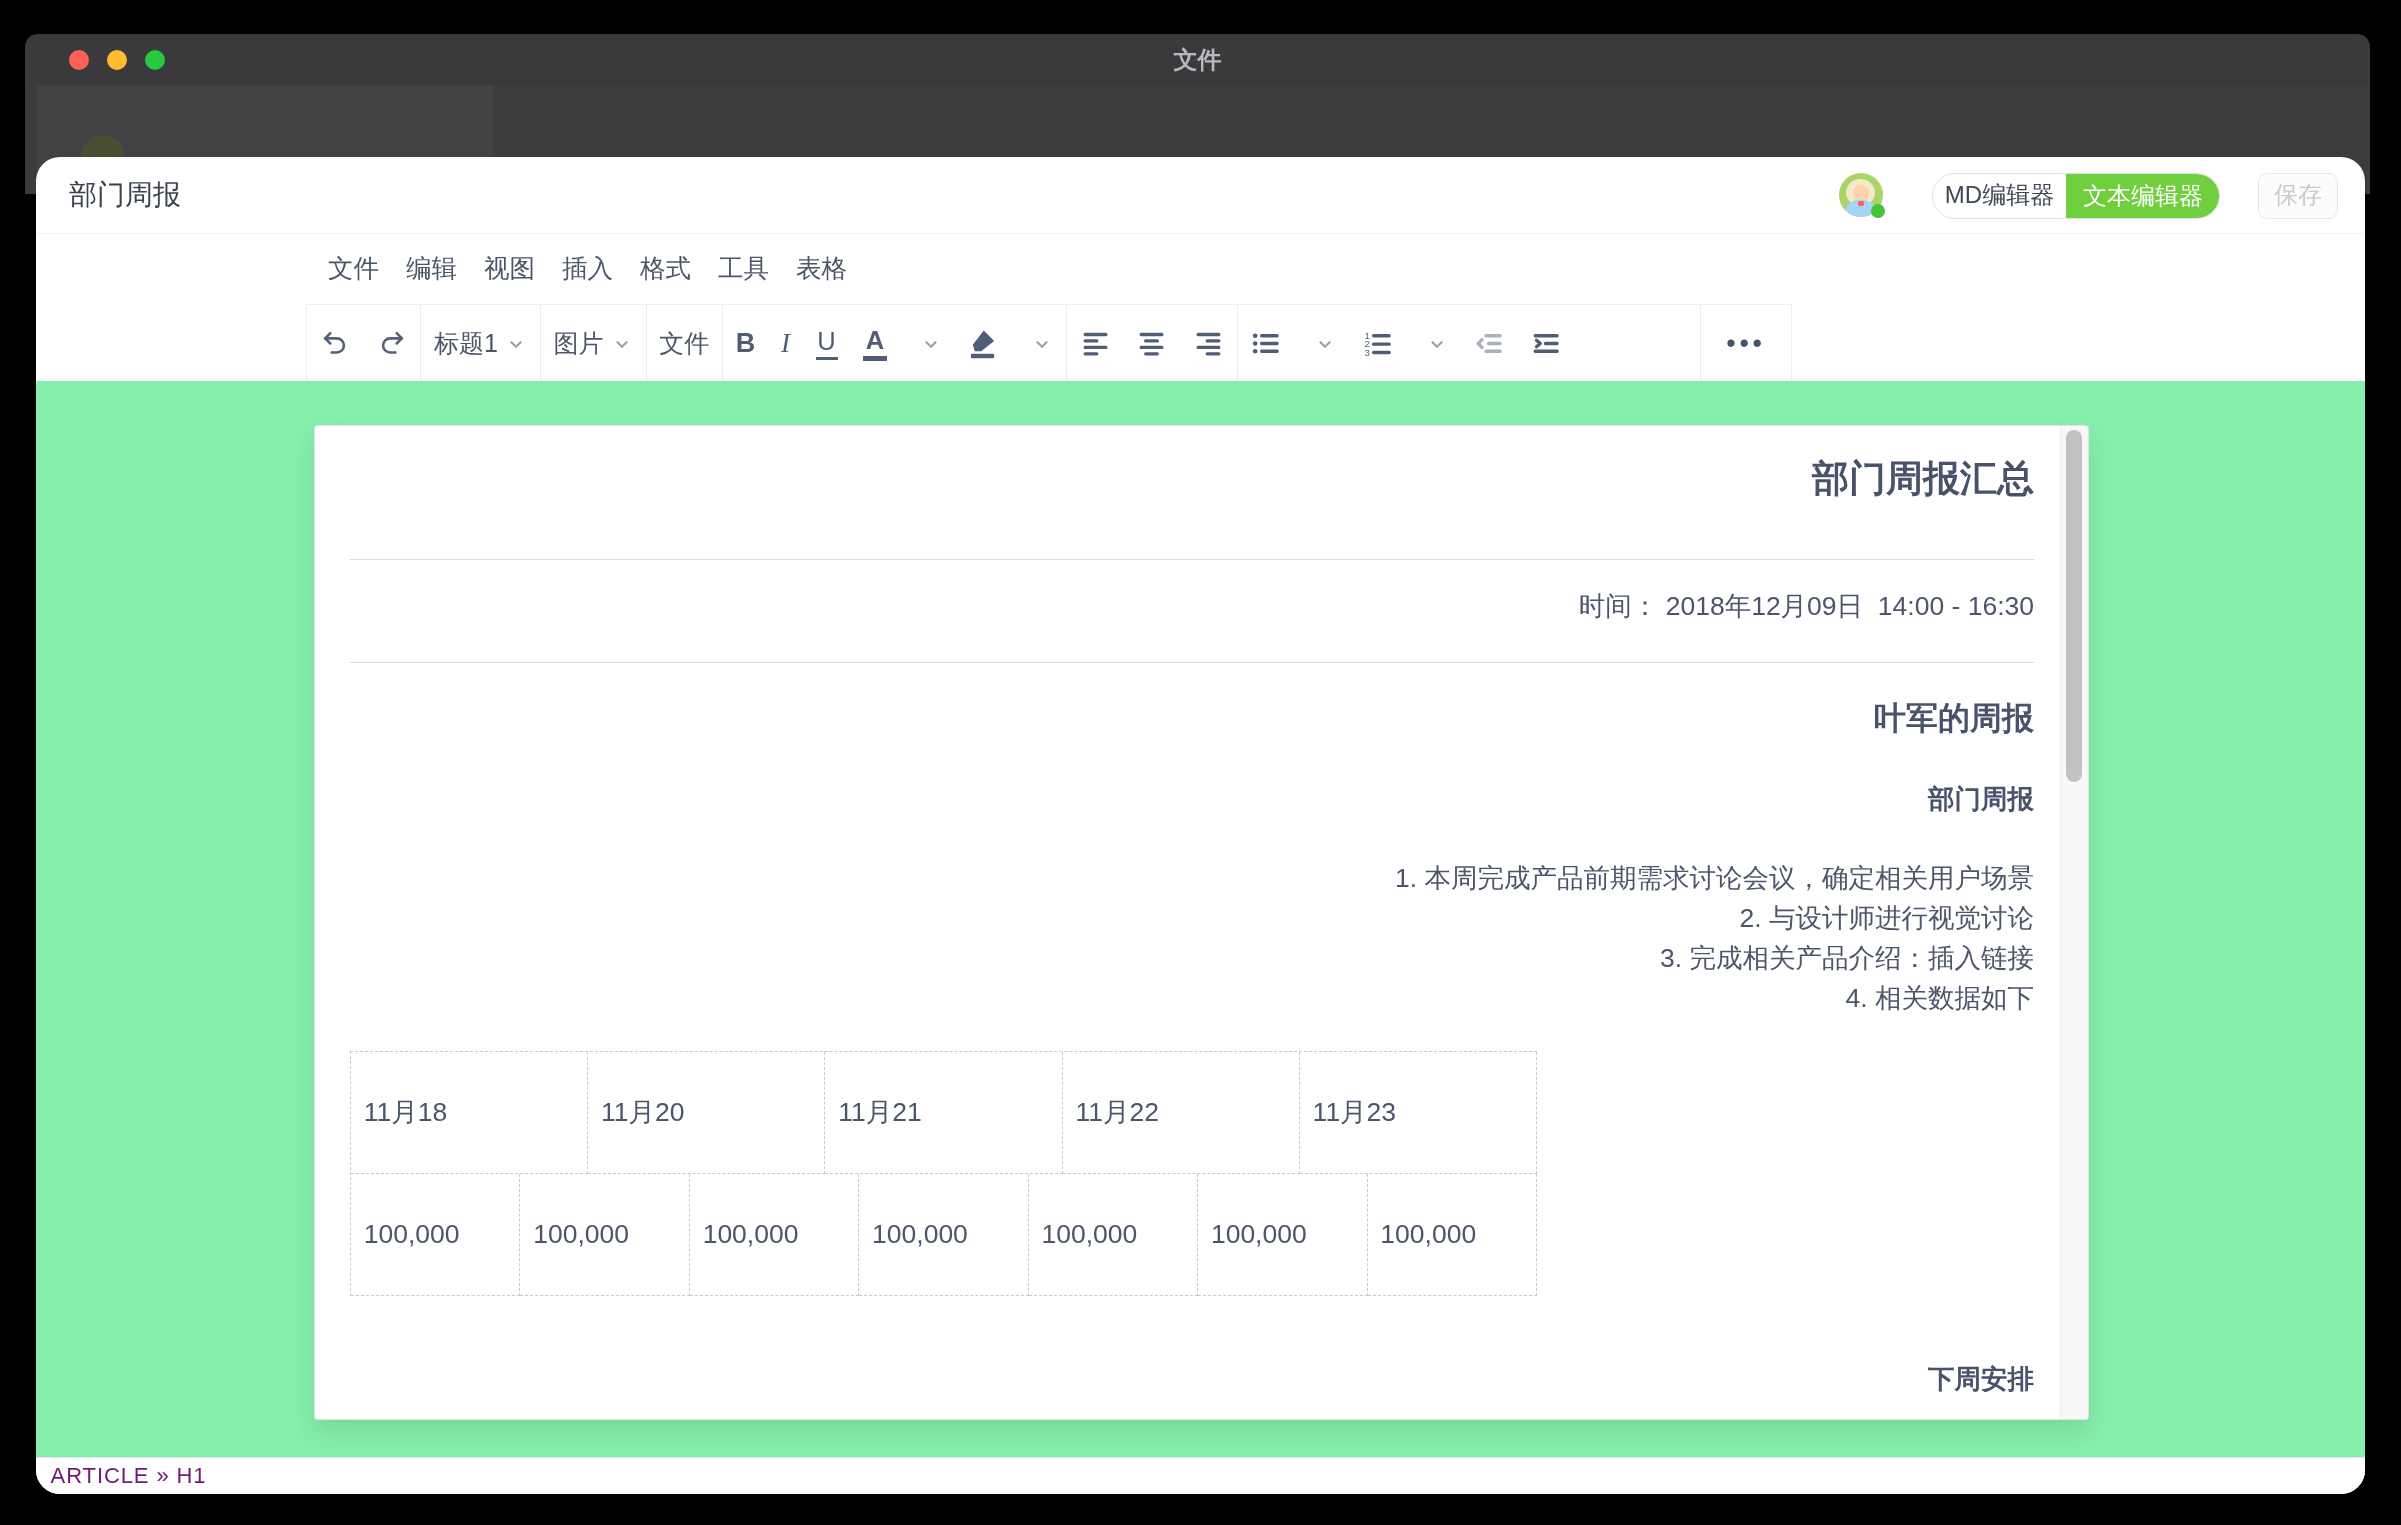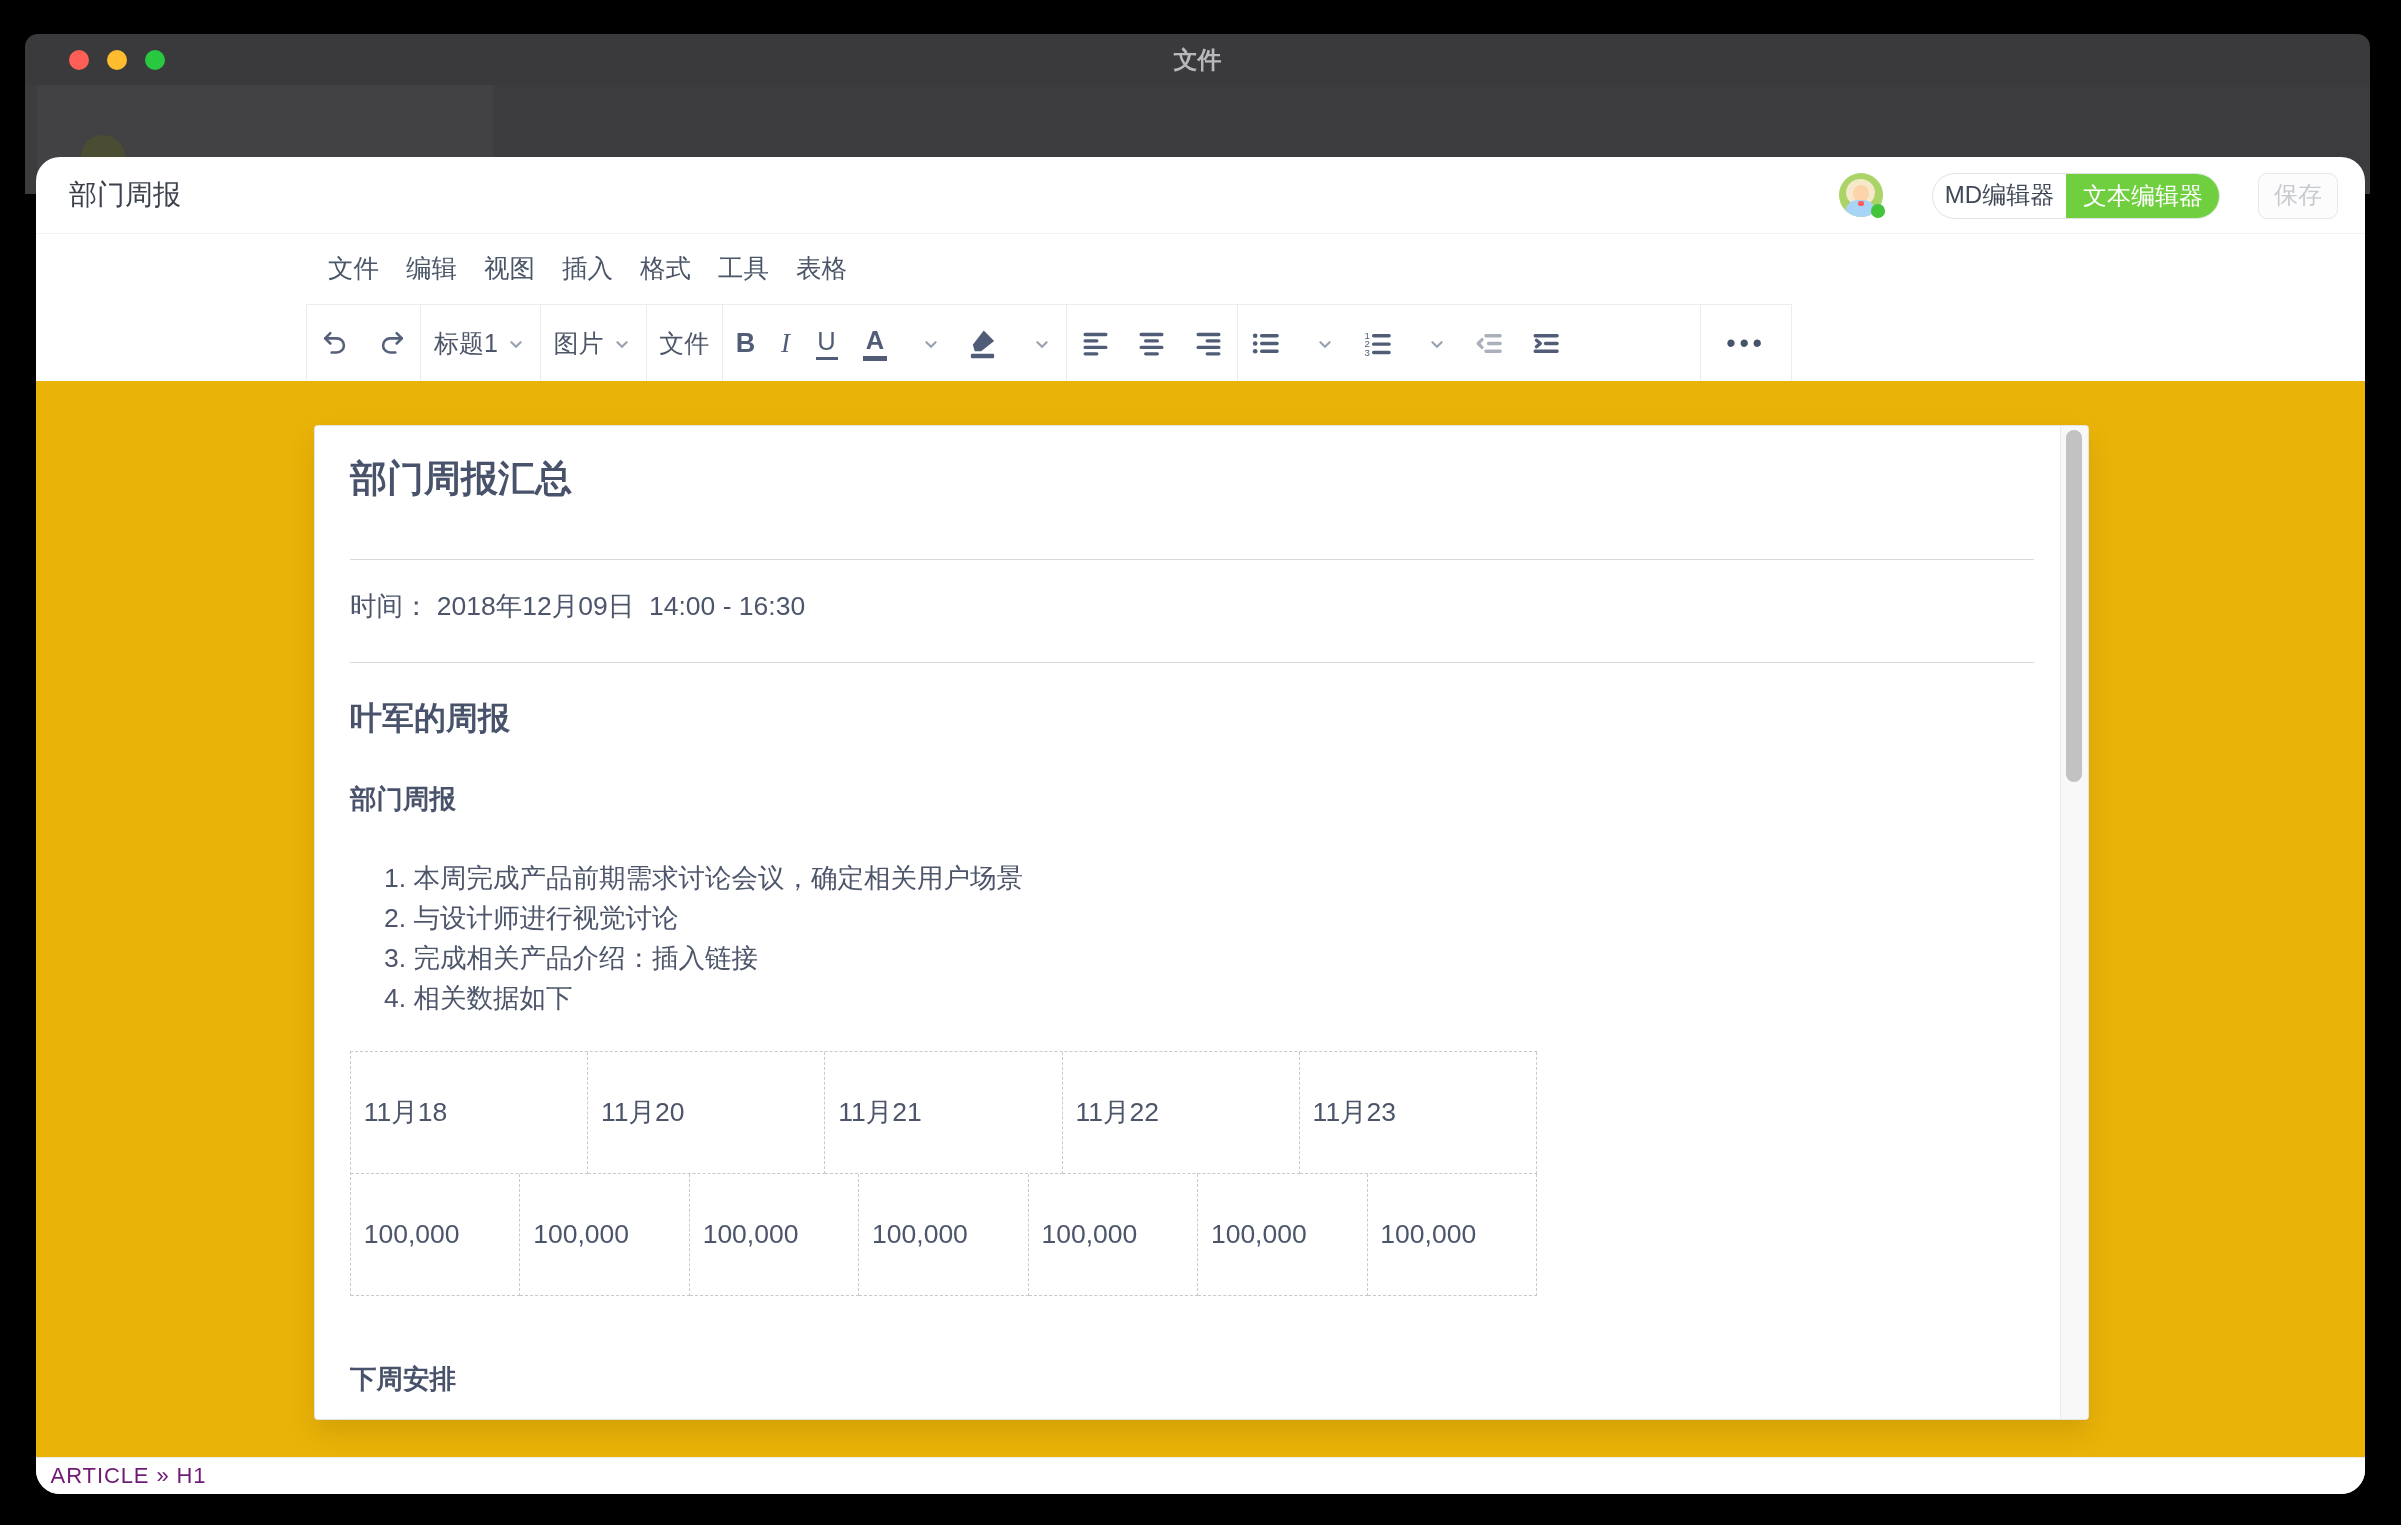--- a/index.html
+++ b/index.html
@@ -47,21 +47,21 @@
   .sp{width:0.9px;height:77px;background:#ececec;flex:0 0 0.9px;}
   .push{margin-left:auto;}
   .ticon{width:31px;height:31px;display:block;}
   .chev{width:22px;height:22px;display:block;margin-left:7.3px;}
   .glyphB{font-size:27px;font-weight:bold;color:#515d76;}
   .glyphI{font-size:27px;font-style:italic;color:#515d76;font-family:"Liberation Serif","DejaVu Serif",serif;}
   .glyphU{font-size:25.5px;color:#515d76;border-bottom:3.6px solid #515d76;padding:0 1.8px 0.9px;}
   .glyphA{font-size:25.5px;font-weight:bold;color:#515d76;border-bottom:5.5px solid #515d76;padding:0 2.7px 1.8px;}
   .dots{font-size:27px;letter-spacing:3.6px;color:#47536b;}
 
-  .workspace{position:absolute;left:0;top:224px;right:0;height:1077px;background:#eab308;}
+  .workspace{position:absolute;left:0;top:224px;right:0;height:1077px;background:#86efac;text-align:right;}
   .doc-card{position:absolute;left:278px;top:44px;width:1773px;height:993px;background:#fff;
     border:0.9px solid #e4e4e4;border-radius:3.6px;box-shadow:0 12.8px 27px rgba(0,0,0,.10);overflow:hidden;}
   .doc-inner{position:absolute;left:0;top:0;right:27px;bottom:0;padding:0 27px 0 35px;overflow:hidden;color:#4c556a;}
   .doc-inner h1{margin:27px 0 0;font-size:37px;line-height:51px;color:#48526a;}
   .rule{border:none;border-top:1.8px solid #d9d9d9;margin:55px 0 0;}
   .rule2{border:none;border-top:1.8px solid #d9d9d9;margin:36px 0 0;}
   .time-line{margin:25.5px 0 0;font-size:26.5px;line-height:40px;white-space:pre;}
   .doc-inner h2{margin:33px 0 0;font-size:32px;line-height:44px;color:#48526a;}
   .doc-inner h3{margin:40px 0 0;font-size:26.5px;line-height:38px;color:#48526a;}
   .doc-inner h3.next{margin-top:64px;}

